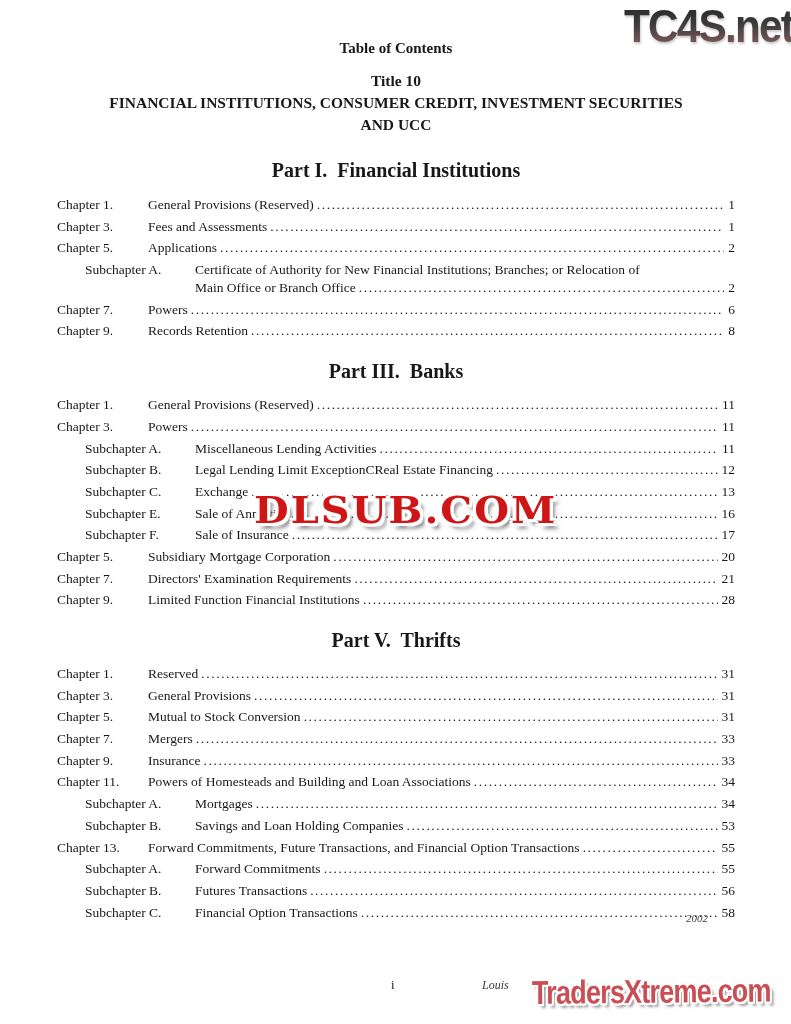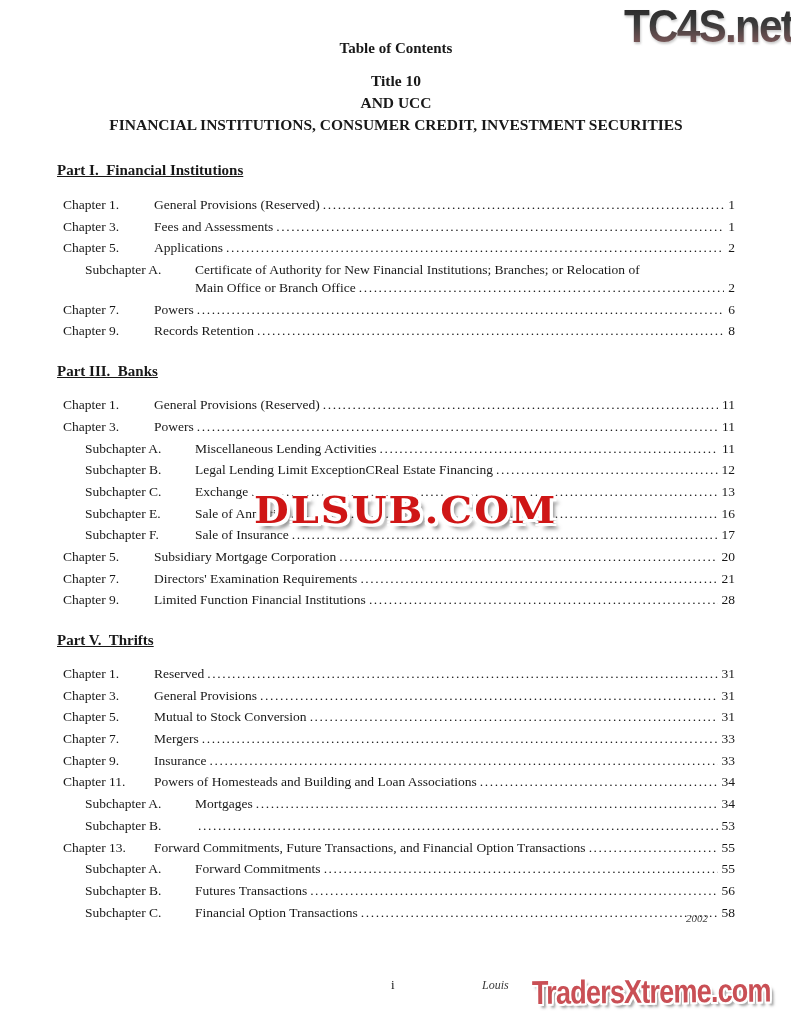--- a/index.html
+++ b/index.html
@@ -7,29 +7,29 @@
     position:relative; width:791px; height:1024px; margin:0 auto;
     background:#ffffff; overflow:hidden; box-sizing:border-box;
     padding:40px 56px 0 57px;
     font-family:"Liberation Serif","DejaVu Serif",serif;
     color:#181818; font-size:13.5px;
   }
   
   .toc-title { text-align:center; font-weight:bold; font-size:15px; line-height:16px; }
   .title-block { margin-top:14px; text-align:center; font-weight:bold; font-size:15.5px; line-height:22px; }
   #sections, .toc-section, .rows { display:flow-root; }
-  .part-heading { margin:19px 0 0 0; font-weight:bold; font-size:15px; line-height:16px;text-decoration:underline; }
+  .part-heading { margin:19px 0 0 0; text-align:center; font-weight:bold; font-size:20px; line-height:16px; }
   .toc-section:first-child .part-heading { margin-top:26px; }
   .rows { margin-top:17px; }
   .toc-section:first-child .rows { margin-top:18px; }
   
   .row { display:flex; align-items:baseline; height:18px; line-height:18px; margin-bottom:3.7px; white-space:nowrap; }
   .row.nogap { margin-bottom:0; }
   .row .lbl { flex:0 0 auto; }
-  .row.chapter .lbl { width:91px;margin-left:6px; }
+  .row.chapter .lbl { width:91px; }
   .row.sub { padding-left:28px; }
   .row.sub .lbl { width:110px; }
   .row.subcont { padding-left:138px; }
   .row .ttl { flex:0 0 auto; }
   .row .leader { flex:1 1 auto; min-width:0; overflow:hidden; white-space:nowrap; margin:0 4px 0 3px; letter-spacing:1.6px; }
   .row .leader::after { content:"..........................................................................................................................................................................................."; }
   .row .pg { flex:0 0 auto; }
   
   .tc4s {
     position:absolute; right:-2px; top:2px; z-index:6;
@@ -68,22 +68,22 @@
 <body>
 
 <div class="page">
 
   <div class="tc4s">TC4S.net</div>
 
   <div class="toc-title">Table of Contents</div>
 
   <div class="title-block">
     <div>Title 10</div>
+    <div>FINANCIAL INSTITUTIONS, CONSUMER CREDIT, INVESTMENT SECURITIES</div>
     <div>AND UCC</div>
-    <div>FINANCIAL INSTITUTIONS, CONSUMER CREDIT, INVESTMENT SECURITIES</div>
   </div>
 
   <div id="sections">
   <section class="toc-section">
     <h2 class="part-heading">Part I.&nbsp; Financial Institutions</h2>
     <div class="rows">
   <div class="row chapter">
     <span class="lbl">Chapter 1.</span>
     <span class="ttl">General Provisions (Reserved)</span>
     <span class="leader"></span>
@@ -256,20 +256,21 @@
 
   <div class="row sub">
     <span class="lbl">Subchapter A.</span>
     <span class="ttl">Mortgages</span>
     <span class="leader"></span>
     <span class="pg">34</span>
   </div>
 
   <div class="row sub">
     <span class="lbl">Subchapter B.</span>
+    <span class="ttl">Savings and Loan Holding Companies</span>
     <span class="leader"></span>
     <span class="pg">53</span>
   </div>
 
   <div class="row chapter">
     <span class="lbl">Chapter 13.</span>
     <span class="ttl">Forward Commitments, Future Transactions, and Financial Option Transactions</span>
     <span class="leader"></span>
     <span class="pg">55</span>
   </div>

